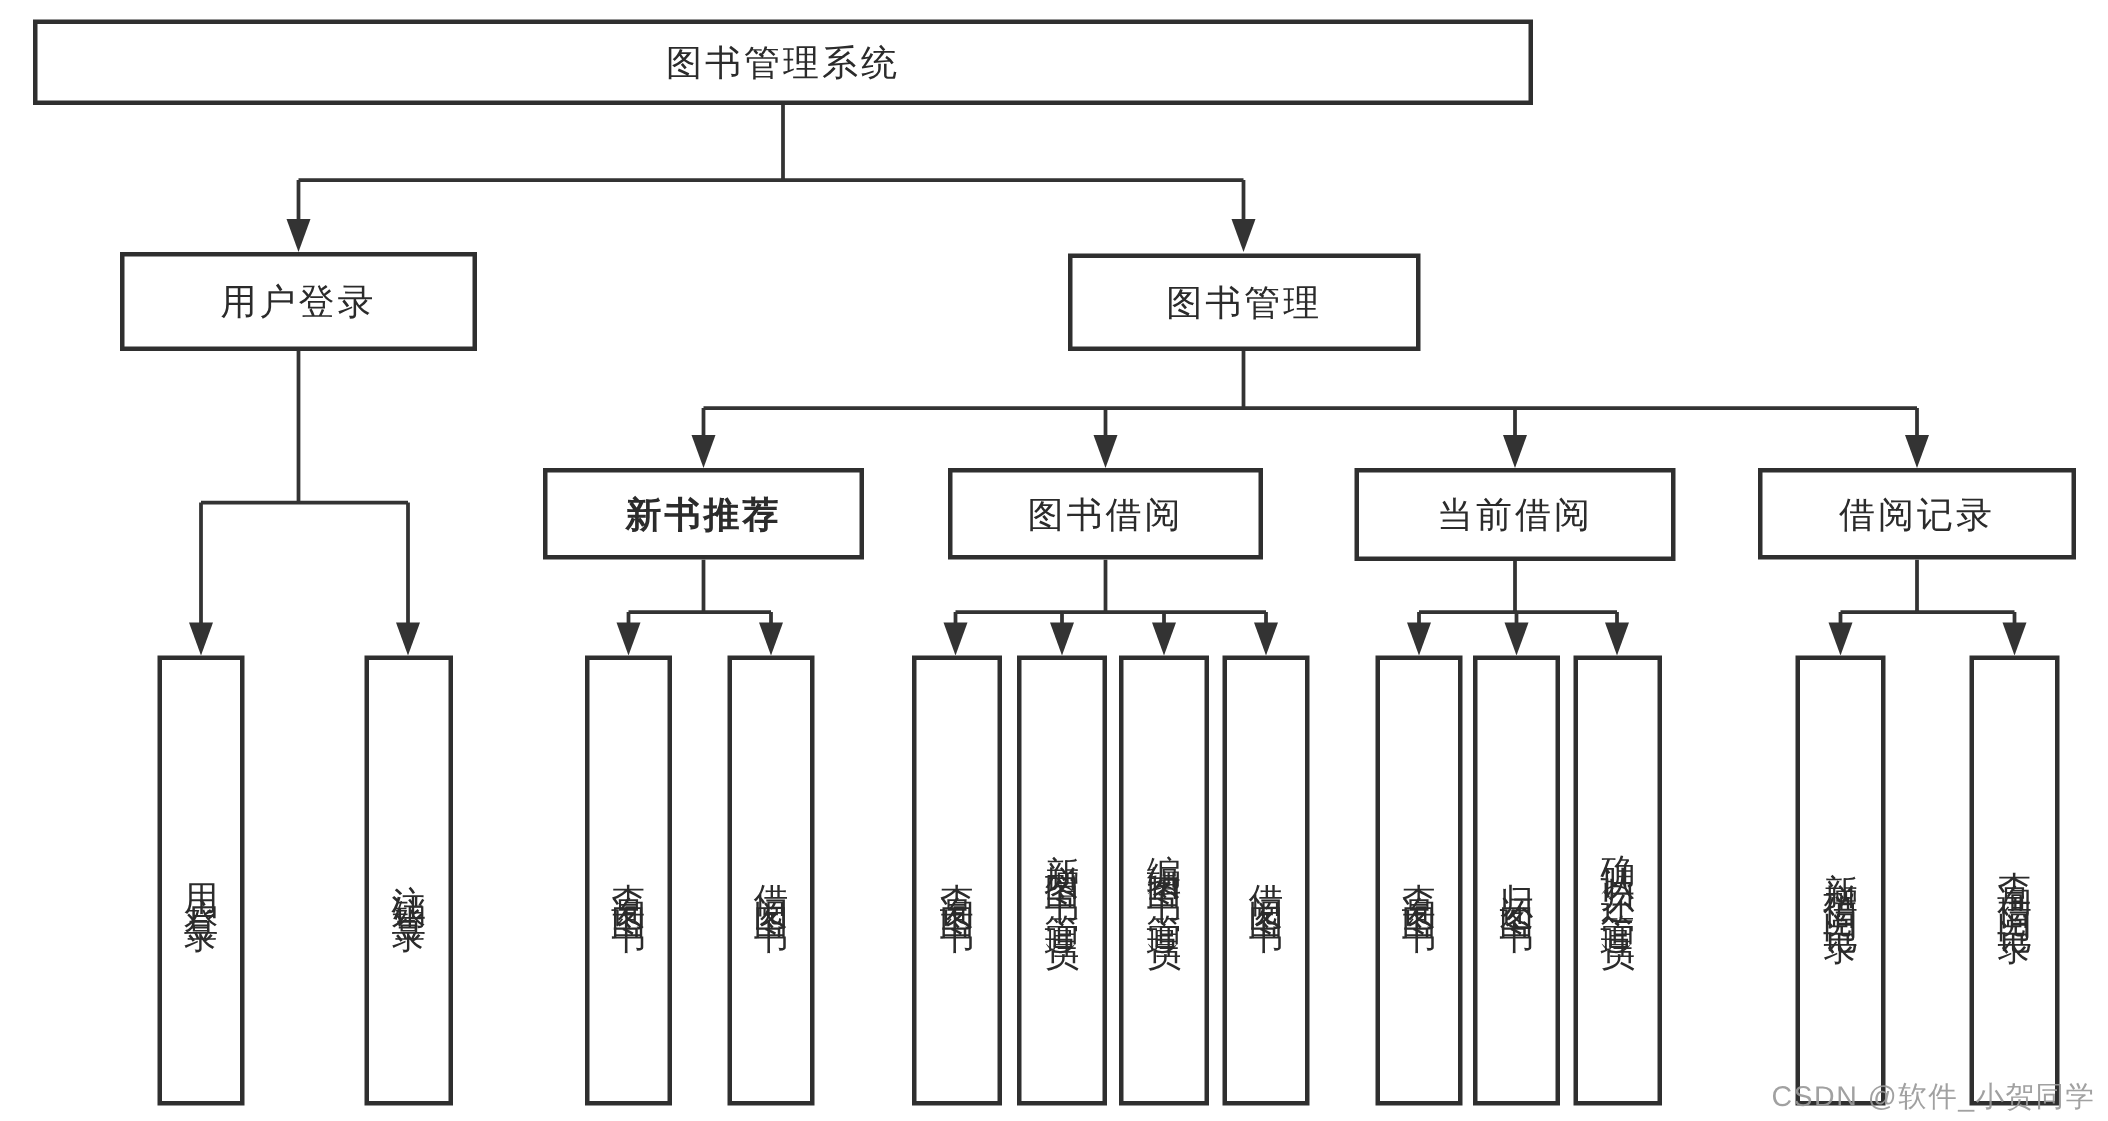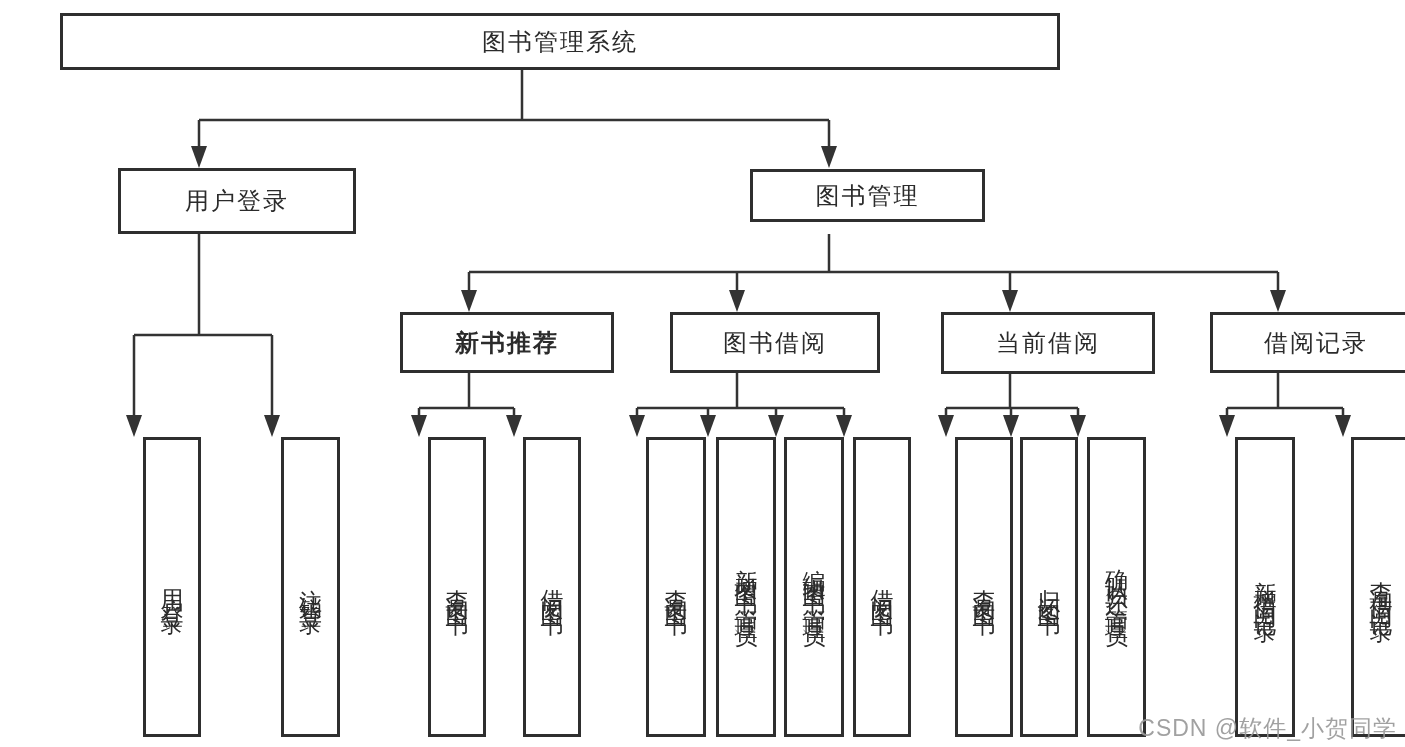--- a/index.html
+++ b/index.html
@@ -6,30 +6,30 @@
   .canvas{
     position:relative;width:1405px;height:747px;background:#fff;
     font-family:"Liberation Sans","DejaVu Sans",sans-serif;
     overflow:hidden;
   }
   .connectors{position:absolute;left:0;top:0;width:1405px;height:747px;}
   .node{
     position:absolute;box-sizing:border-box;background:#fff;
     border:3px solid #2f2f2f;color:#2b2b2b;
     display:flex;align-items:center;justify-content:center;
-    font-size:24px;letter-spacing:2px;white-space:nowrap;margin-left:38px;
+    font-size:24px;letter-spacing:2px;white-space:nowrap;
   }
   .leaf{letter-spacing:0;}
   .v-label{
     writing-mode:vertical-rl;text-orientation:mixed;
     font-size:23px;letter-spacing:8px;line-height:1;
   }
   .watermark{
     position:absolute;right:8px;bottom:3px;z-index:6;
-    font-size:23px;letter-spacing:1px;color:rgba(153,153,153,0.92);
+    font-size:19px;letter-spacing:1px;color:rgba(153,153,153,0.92);
   }
 </style>
 </head>
 <body>
 
 <div class="canvas">
 
   <svg class="connectors" viewBox="0 0 1405 747" xmlns="http://www.w3.org/2000/svg">
     <g stroke="#333333" stroke-width="2.5" fill="none">
 
@@ -70,21 +70,21 @@
     </g>
   </svg>
 
   <div class="node" style="left:22px;top:13px;width:1000px;height:57px;">
     <span>图书管理系统</span>
   </div>
 
   <div class="node" style="left:80px;top:168px;width:238px;height:66px;">
     <span>用户登录</span>
   </div>
-  <div class="node" style="left:712px;top:169px;width:235px;height:53px;">
+  <div class="node" style="left:712px;top:169px;width:235px;height:65px;">
     <span>图书管理</span>
   </div>
 
   <div class="node" style="left:362px;top:312px;width:214px;height:61px;font-weight:bold;">
     <span>新书推荐</span>
   </div>
   <div class="node" style="left:632px;top:312px;width:210px;height:61px;align-items:center;">
     <span>图书借阅</span>
   </div>
   <div class="node" style="left:903px;top:312px;width:214px;height:62px;">

